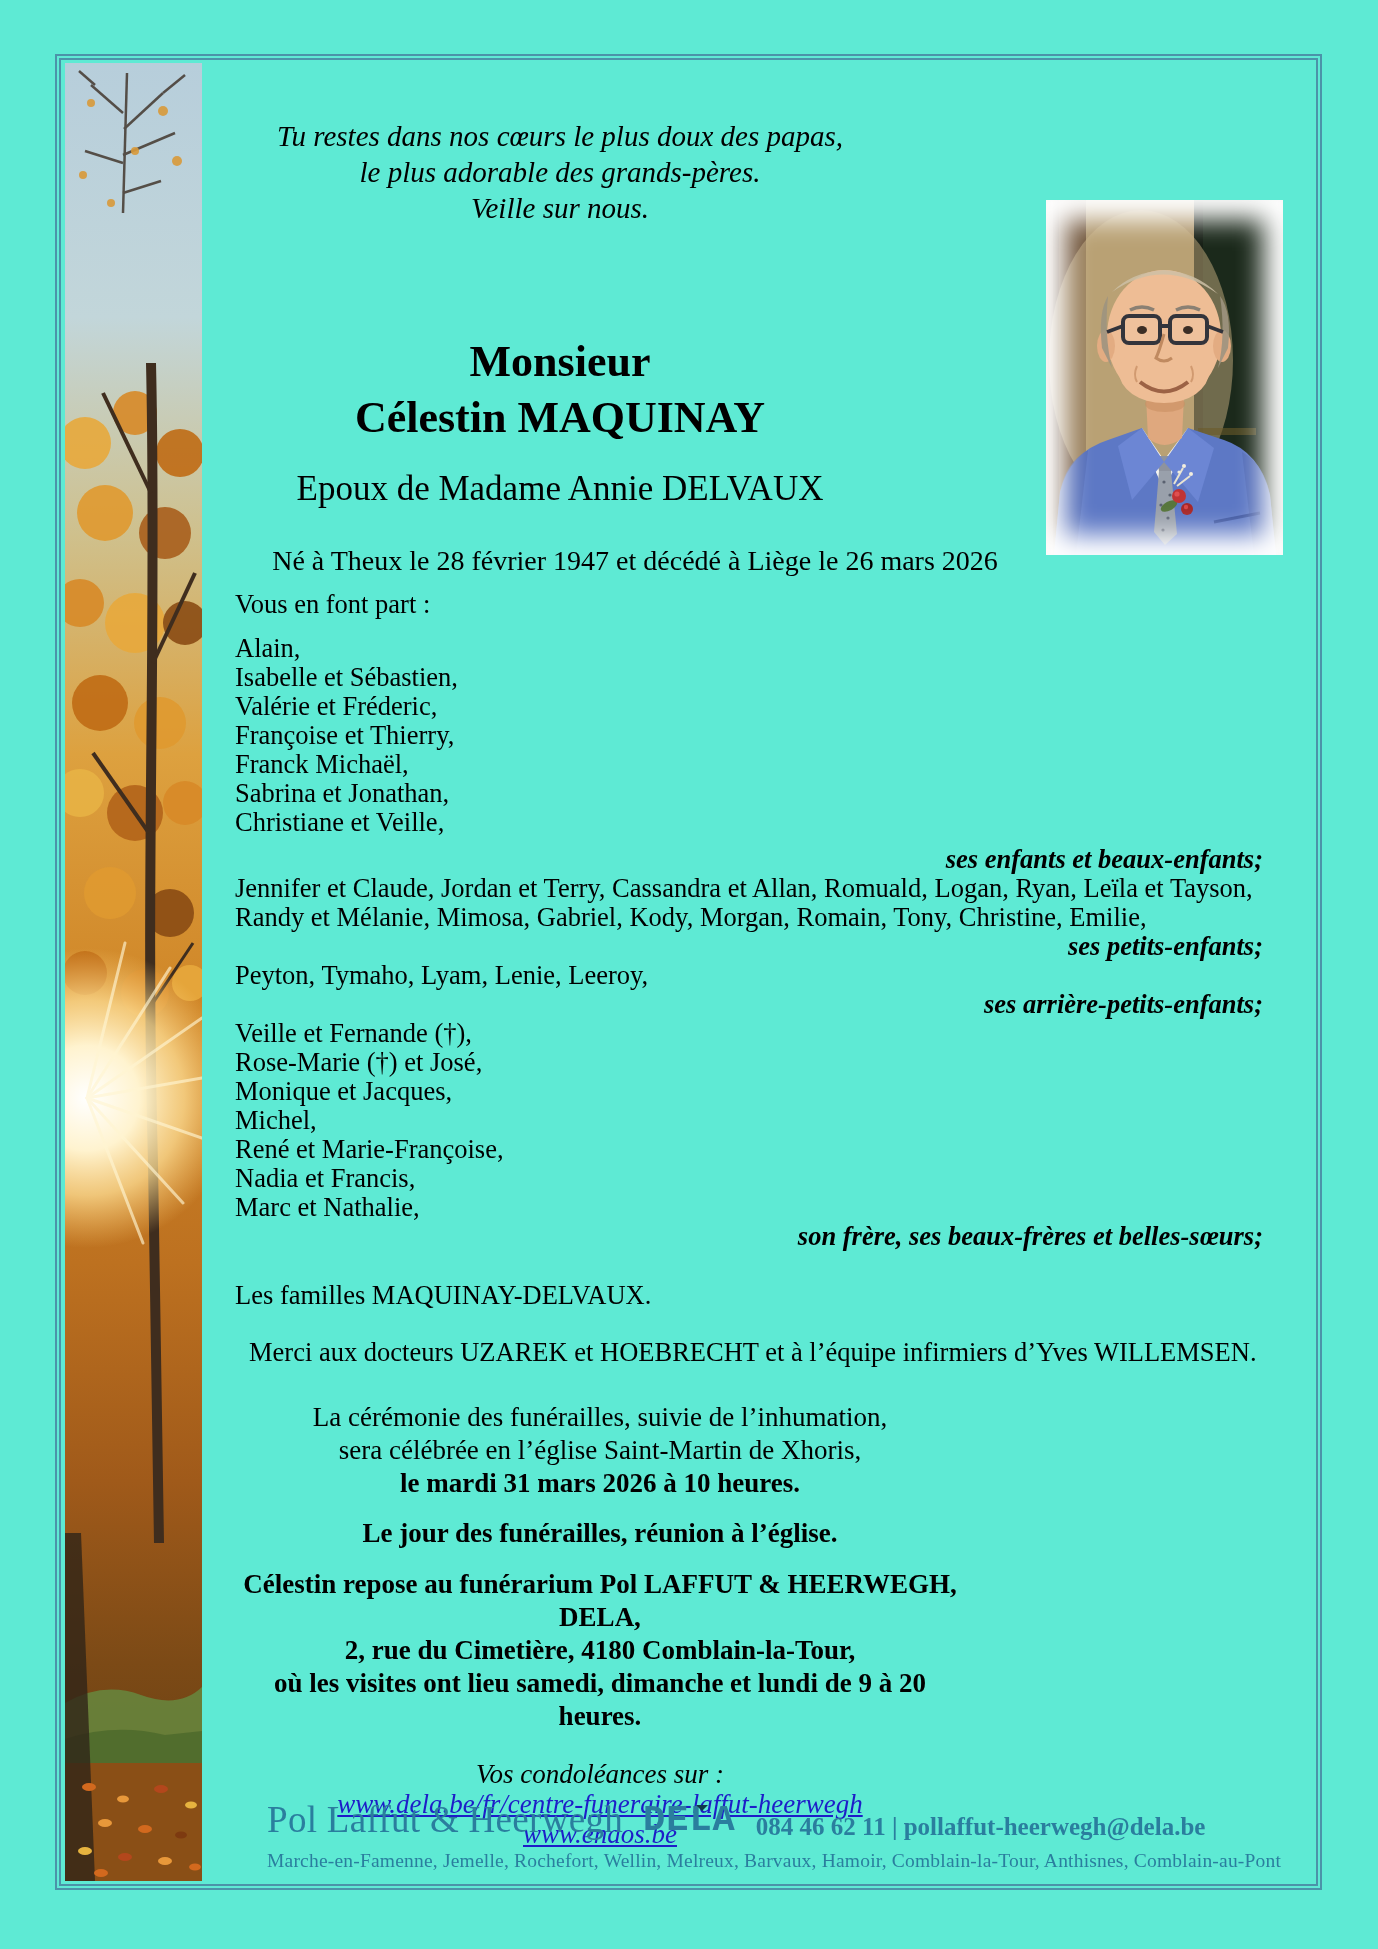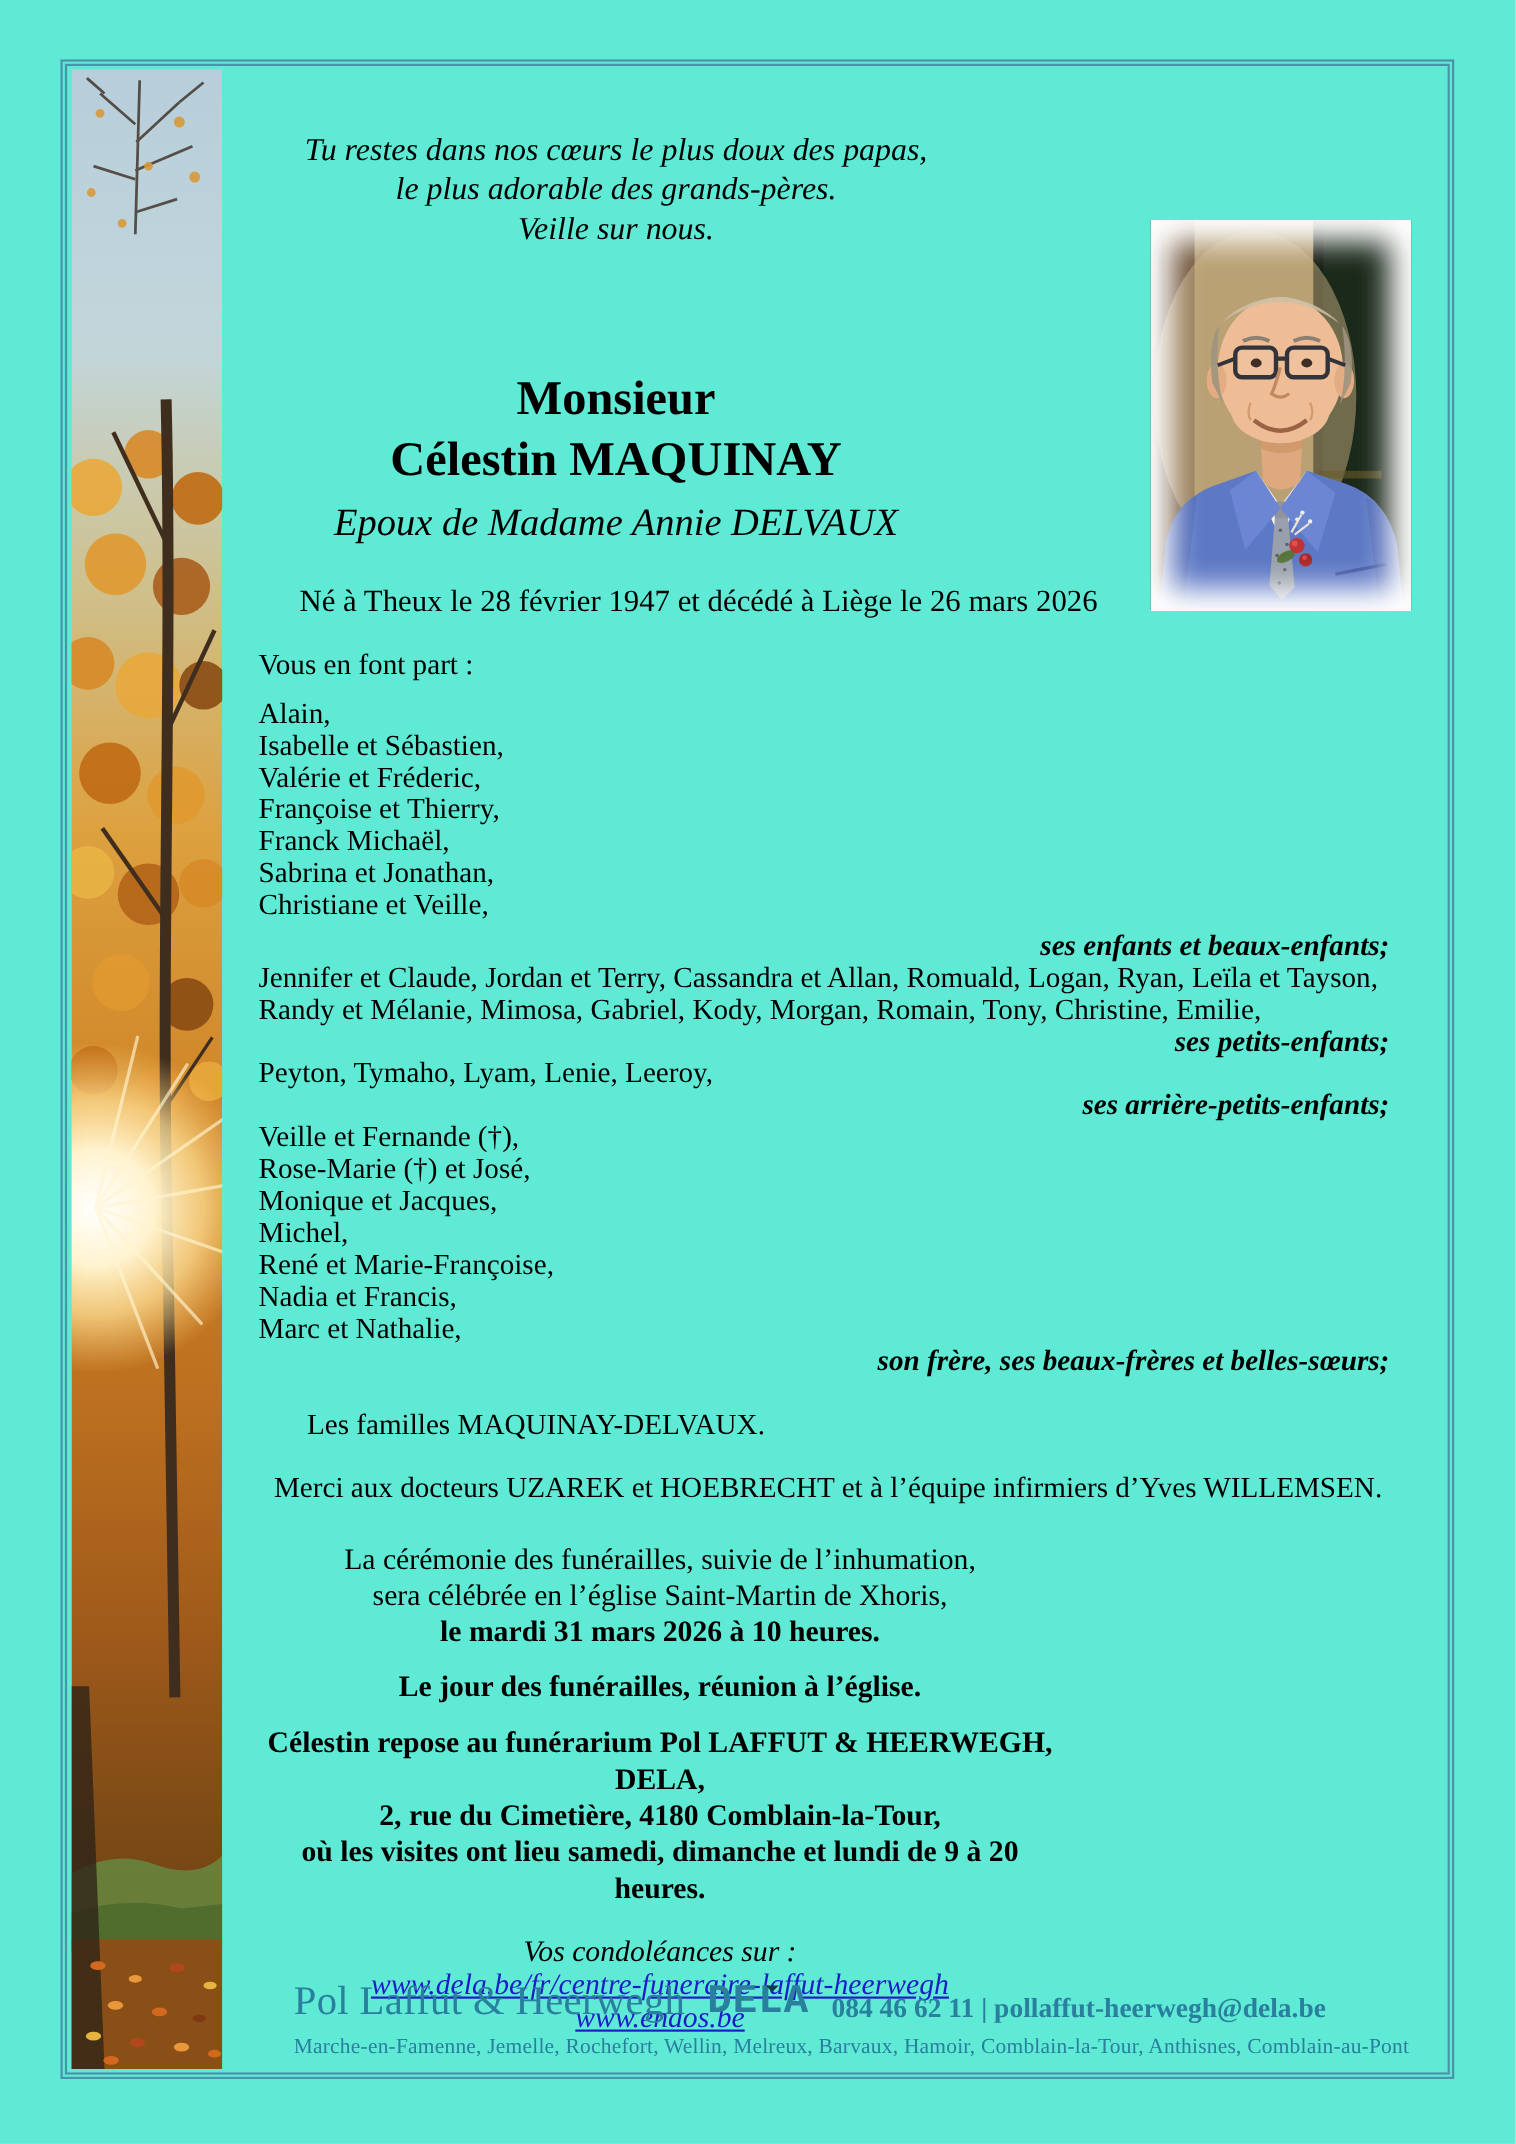--- a/index.html
+++ b/index.html
@@ -15,31 +15,31 @@
   .strip svg { display:block; width:100%; height:100%; }
 
   .portrait { position:absolute; left:1046px; top:200px; width:237px; height:355px; }
   .portrait svg { display:block; width:100%; height:100%; }
   .vignette { position:absolute; inset:0; box-shadow: inset 0 0 26px 20px #ffffff; pointer-events:none; }
 
   
   .header { position:absolute; left:235px; top:118px; width:650px; text-align:center; }
   .quote { font-style:italic; font-size:29px; line-height:36px; }
   .title { margin:108px 0 0 0; font-weight:700; font-size:44px; line-height:56px; }
-  .spouse { font-size:35px; line-height:46px; margin-top:6px; white-space:nowrap;font-style:italic; }
+  .spouse { font-size:35px; line-height:46px; margin-top:20px; white-space:nowrap; }
   .dates { width:800px; font-size:28px; line-height:34px; margin-top:32px; white-space:nowrap; }
 
   
   .content { position:absolute; left:235px; top:583px; width:1028px; font-size:26.5px; line-height:29px; }
   .intro { margin:7px 0 0 0; }
   .names { margin-top:15px; }
   .rel-label { font-weight:700; font-style:italic; text-align:right; }
   .lbl-children { margin-top:8px; }
   .long-line { white-space:nowrap; }
-  .families { margin-top:30px;margin-left:44px; }
+  .families { margin-top:30px; }
   .thanks { margin-top:28px; padding-left:14px; white-space:nowrap; }
 
   .ceremony { margin-top:34px; width:730px; text-align:center; font-size:27px; line-height:33px; }
   .bold { font-weight:700; }
   .meeting { margin-top:17px; }
   .repose1 { margin-top:18px; }
   .condol { margin-top:26px; font-style:italic; line-height:30px; }
   .link { color:var(--link, #1d1dc8); font-style:italic; text-decoration:underline; cursor:pointer; }
 
   

